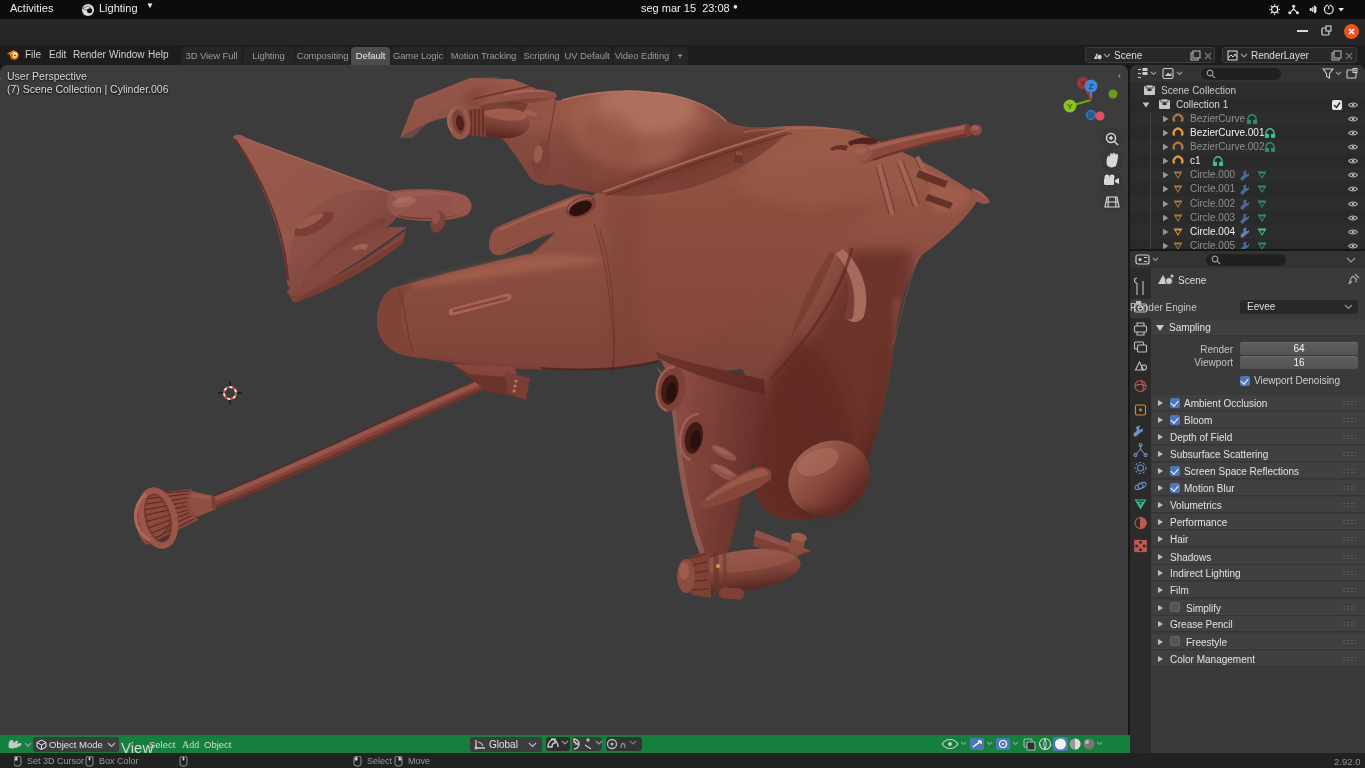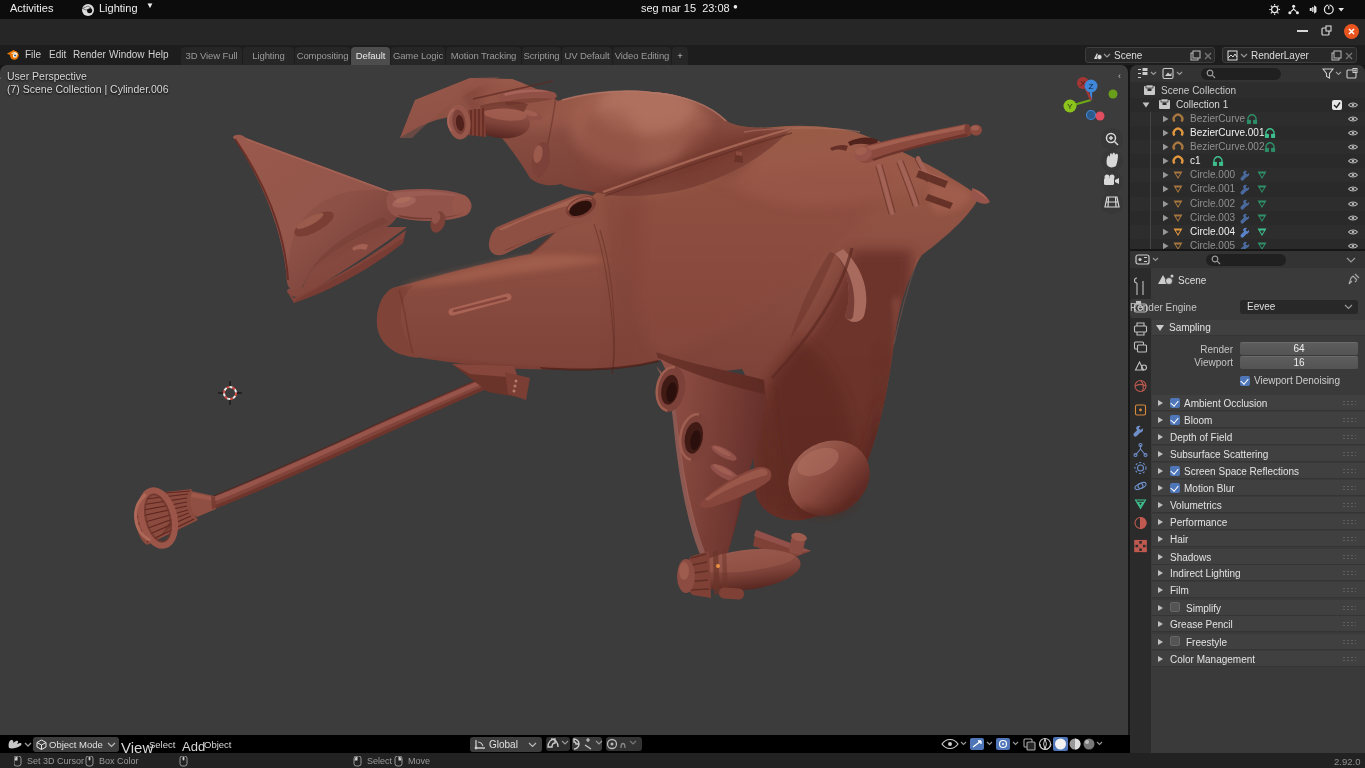--- a/index.html
+++ b/index.html
@@ -2,21 +2,21 @@
 <html><head><meta charset="utf-8">
 <style>
 html,body{margin:0;padding:0;width:1365px;height:768px;overflow:hidden;background:#161616;
 font-family:"Liberation Sans",sans-serif;-webkit-font-smoothing:antialiased;}
 *{box-sizing:border-box;}
 .abs{position:absolute;}
 #gnome{position:absolute;left:0;top:0;width:1365px;height:19px;background:#0c0c0c;color:#eee;font-size:11px;}
 #titlebar{position:absolute;left:0;top:19px;width:1365px;height:26px;background:#262626;color:#e9e9e9;}
 #topbar{position:absolute;left:0;top:45px;width:1365px;height:20px;background:#1d1d1d;}
 #viewport{position:absolute;left:0;top:65px;width:1128px;height:688px;background:#3c3c3c;border-radius:7px 7px 0 0;overflow:hidden;}
-#vpfooter{position:absolute;left:0;top:735px;width:1320px;height:18px;background:#000000;}
+#vpfooter{position:absolute;left:0;top:735px;width:1320px;height:18px;background:#15803d;}
 #outliner{position:absolute;left:1130px;top:65px;width:235px;height:184px;background:#2d2d2d;border-radius:7px 7px 0 0;overflow:hidden;}
 #props{position:absolute;left:1130px;top:251px;width:235px;height:502px;background:#3a3a3a;overflow:hidden;}
 #statusbar{position:absolute;left:0;top:753px;width:1365px;height:15px;background:#222222;color:#9a9a9a;font-size:9px;}
 .mtxt{color:#d2d2d2;font-size:10px;}
 .wtab{position:absolute;top:2px;height:18px;background:#262626;border-radius:4px 4px 0 0;font-size:9.5px;color:#9a9a9a;text-align:center;line-height:17px;letter-spacing:-.1px;}
 .wtab-act{background:#4d4d4d;color:#e8e8e8;}
 .prow{position:absolute;left:22px;width:213px;font-size:10px;color:#cecece;white-space:nowrap;}
 .psec{left:22px;width:213px;height:16px;background:#404040;border-bottom:1px solid #353535;}
 .pfield{left:110px;width:118px;height:13px;background:linear-gradient(#5d5d5d,#535353);border-radius:2px;font-size:10px;color:#f2f2f2;text-align:center;border-top:1px solid #6a6a6a;}
 .pcheck{width:10px;height:10px;background:#4f76b8;border-radius:2px;}
@@ -528,21 +528,21 @@
     <svg class="abs" style="left:3px;top:2px;" width="11" height="11" viewBox="0 0 11 11">
         <path d="M5.5 1 L10 3.5 L10 8 L5.5 10.5 L1 8 L1 3.5 Z M1 3.5 L5.5 6 L10 3.5 M5.5 6 L5.5 10.5" fill="none" stroke="#e8e8e8" stroke-width="1"></path>
       </svg>
     <span class="abs" style="left:16px;top:2px;font-size:9.5px;color:#e0e0e0;">Object Mode</span>
     <svg class="abs" style="left:74px;top:5px;" width="9" height="6">
         <path d="M1 1 l3.5 3.5 L8 1" stroke="#bbb" stroke-width="1.2" fill="none"></path>
       </svg>
   </div>
   <span class="abs" style="left:121px;top:3.5px;font-size:15px;color:#d8d8d8;">View</span>
   <span class="abs" style="left:149px;top:3.5px;font-size:9.5px;color:#d8d8d8;">Select</span>
-  <span class="abs" style="left:182px;top:3.5px;font-size:13px;color:#d8d8d8;">Add</span>
+  <span class="abs" style="left:182px;top:3.5px;font-size:10px;color:#d8d8d8;font-family:Liberation Serif, serif;">Add</span>
   <span class="abs" style="left:204px;top:3.5px;font-size:9.5px;color:#d8d8d8;">Object</span>
   <div class="abs" style="left:470px;top:1.5px;width:72px;height:15px;background:#3d3d3d;border-radius:3px;">
     <svg class="abs" style="left:4px;top:2px;" width="12" height="11" viewBox="0 0 12 11">
         <path d="M2 1 L2 9 L11 9" fill="none" stroke="#ccc" stroke-width="1.3"></path>
         <path d="M4 3 A 6 6 0 0 1 9 7" fill="none" stroke="#ccc" stroke-width="1.1"></path>
         <circle cx="2" cy="9" r="1.4" fill="#ccc"></circle>
       </svg>
     <span class="abs" style="left:19px;top:2px;font-size:10px;color:#e0e0e0;">Global</span>
     <svg class="abs" style="left:58px;top:5px;" width="9" height="6">
         <path d="M1 1 l3.5 3.5 L8 1" stroke="#bbb" stroke-width="1.2" fill="none"></path>

